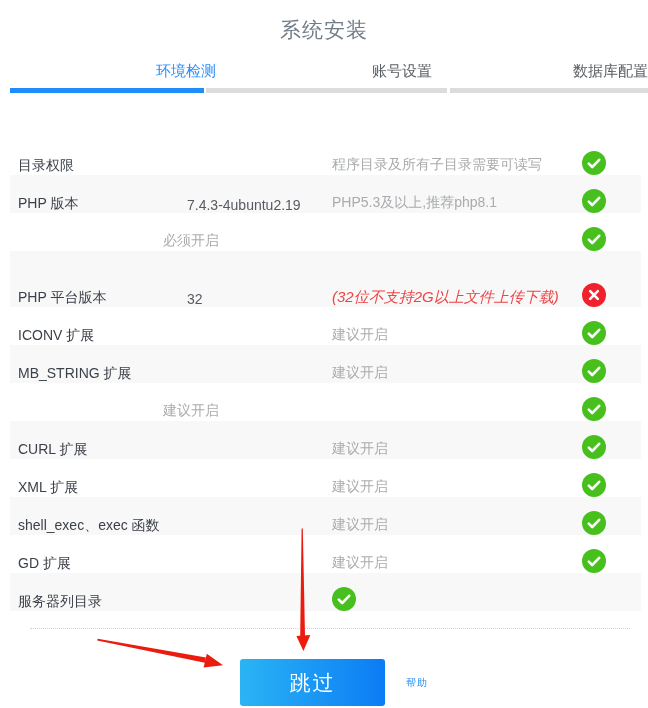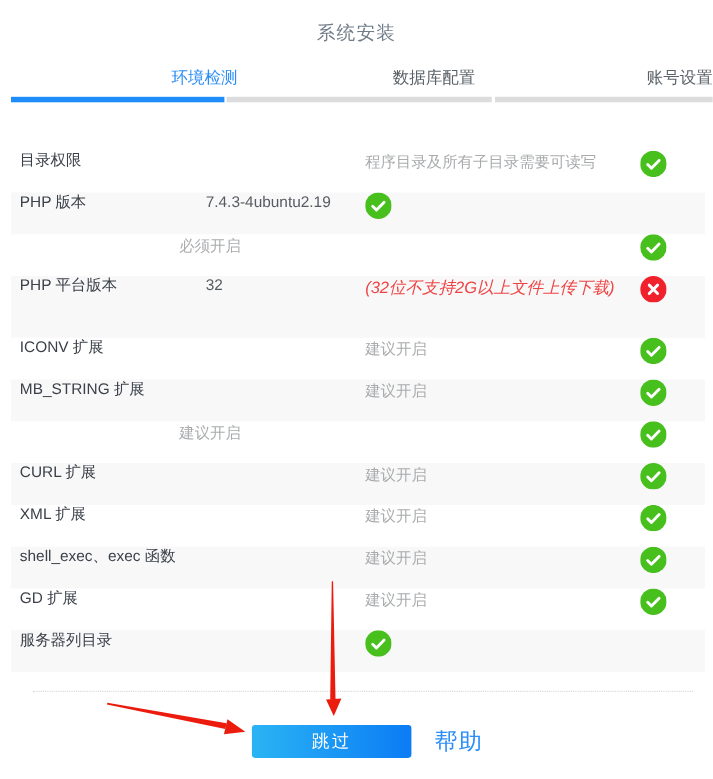--- a/index.html
+++ b/index.html
@@ -5,71 +5,71 @@
   :root{
     --accent-blue:#2a8df8; --progress-active:#1e8cf9; --progress-inactive:#dcdcdc;
     --button-gradient-left:#2ab4f4; --button-gradient-right:#0b7cf5;
     --ok-green:#47c01e; --fail-red:#f1202d; --arrow-red:#eb1b0e;
     --stripe-bg:#f8f8f9; --title-gray:#717d89;
   }
   *{box-sizing:border-box;margin:0;padding:0;}
   html,body{width:648px;height:708px;background:#fff;overflow:hidden;}
   body{font-family:"Liberation Sans","DejaVu Sans",sans-serif;position:relative;}
 
-  .title{padding-top:17px;text-align:center;font-size:17px;font-weight:400;
+  .title{padding-top:17px;text-align:center;font-size:21px;font-weight:400;
          color:var(--title-gray,#717d89);line-height:26px;letter-spacing:1px;}
 
   .tabs{display:flex;margin-top:16px;height:24px;}
   .tab{flex:1;text-align:right;font-size:15px;color:#5a6166;line-height:24px;cursor:pointer;}
   .tab.active{color:var(--accent-blue,#2a8df8);}
 
   .progress{display:flex;margin-top:5px;padding-left:10px;height:5px;}
   .seg{background:var(--progress-inactive,#dcdcdc);height:5px;}
   .seg.s1{width:194px;}
   .seg.s2{width:241px;margin-left:2px;}
   .seg.s3{flex:1;margin-left:3px;}
   .seg.active{background:var(--progress-active,#1e8cf9);}
 
   .checks{margin:44px 7px 0 10px;}
-  .row{display:flex;align-items:flex-start;min-height:38px;padding:0 35px 0 8px;font-size:14px;}
+  .row{display:flex;align-items:flex-end;min-height:38px;padding:0 35px 0 8px;font-size:14px;}
   .row.striped{background:var(--stripe-bg,#f8f8f9);}
   .row.has-note{min-height:56px;}
   .cell.name{width:169px;color:#3c4149;}
   .cell.value{width:145px;color:#565b61;}
   .cell.req{flex:1;color:#a9abad;line-height:21px;}
   .cell.req .note{font-style:italic;font-size:15px;color:#ef4444;}
   .cell.status{width:24px;height:24px;}
   .badge{display:block;width:24px;height:24px;}
   .badge.ok circle{fill:var(--ok-green,#47c01e);}
   .badge.fail circle{fill:var(--fail-red,#f1202d);}
   .badge .glyph{stroke:#fff;stroke-width:2.6;fill:none;stroke-linecap:round;stroke-linejoin:round;}
 
   .divider{margin:17px 18px 0 30px;width:600px;border-top:1px dotted #d4d4d4;height:0;}
 
   .footer{margin-top:30px;display:flex;justify-content:center;align-items:center;
           gap:21px;transform:translateX(10px);}
-  .skip-btn{width:145px;height:30px;border:none;border-radius:3px;color:#fff;font-size:16px;
+  .skip-btn{width:145px;height:47px;border:none;border-radius:3px;color:#fff;font-size:21px;
             font-family:Liberation Mono, monospace;cursor:pointer;letter-spacing:2px;
             background:linear-gradient(90deg,var(--button-gradient-left,#2ab4f4),var(--button-gradient-right,#0b7cf5));}
-  .help{font-size:21px;color:var(--accent-blue,#2a8df8);text-decoration:none;cursor:pointer;letter-spacing:1px;font-family:Liberation Mono, monospace;}
+  .help{font-size:10px;color:var(--accent-blue,#2a8df8);text-decoration:none;cursor:pointer;letter-spacing:1px;font-family:Liberation Mono, monospace;}
 
   .arrows{position:absolute;left:0;top:0;width:648px;height:708px;pointer-events:none;}
   .arrows polygon{fill:var(--arrow-red,#eb1b0e);}
 </style>
 </head>
 <body>
 
 <div class="page">
 
   <h1 class="title">系统安装</h1>
 
   <div class="tabs">
     <div class="tab active">环境检测</div>
+    <div class="tab">账号设置</div>
     <div class="tab">数据库配置</div>
-    <div class="tab">账号设置</div>
   </div>
 
   <div class="progress">
     <div class="seg s1 active"></div>
     <div class="seg s2"></div>
     <div class="seg s3"></div>
   </div>
 
   <div class="checks" id="check-list">
       <div class="row">
@@ -83,20 +83,24 @@
       <svg class="badge ok" viewBox="0 0 24 24">
         <circle cx="12" cy="12" r="12"></circle>
         <path class="glyph" d="M6.8 12.6l3.4 3.4 7-7.2"></path>
       </svg>
 
     </div>
   </div>
       <div class="row striped">
     <div class="cell name">PHP 版本</div>
     <div class="cell value">7.4.3-4ubuntu2.19</div>
+    <div class="cell req">
+      <div>PHP5.3及以上,推荐php8.1</div>
+
+    </div>
     <div class="cell status">
       <svg class="badge ok" viewBox="0 0 24 24">
         <circle cx="12" cy="12" r="12"></circle>
         <path class="glyph" d="M6.8 12.6l3.4 3.4 7-7.2"></path>
       </svg>
 
     </div>
   </div>
       <div class="row">
     <div class="cell value"></div>

